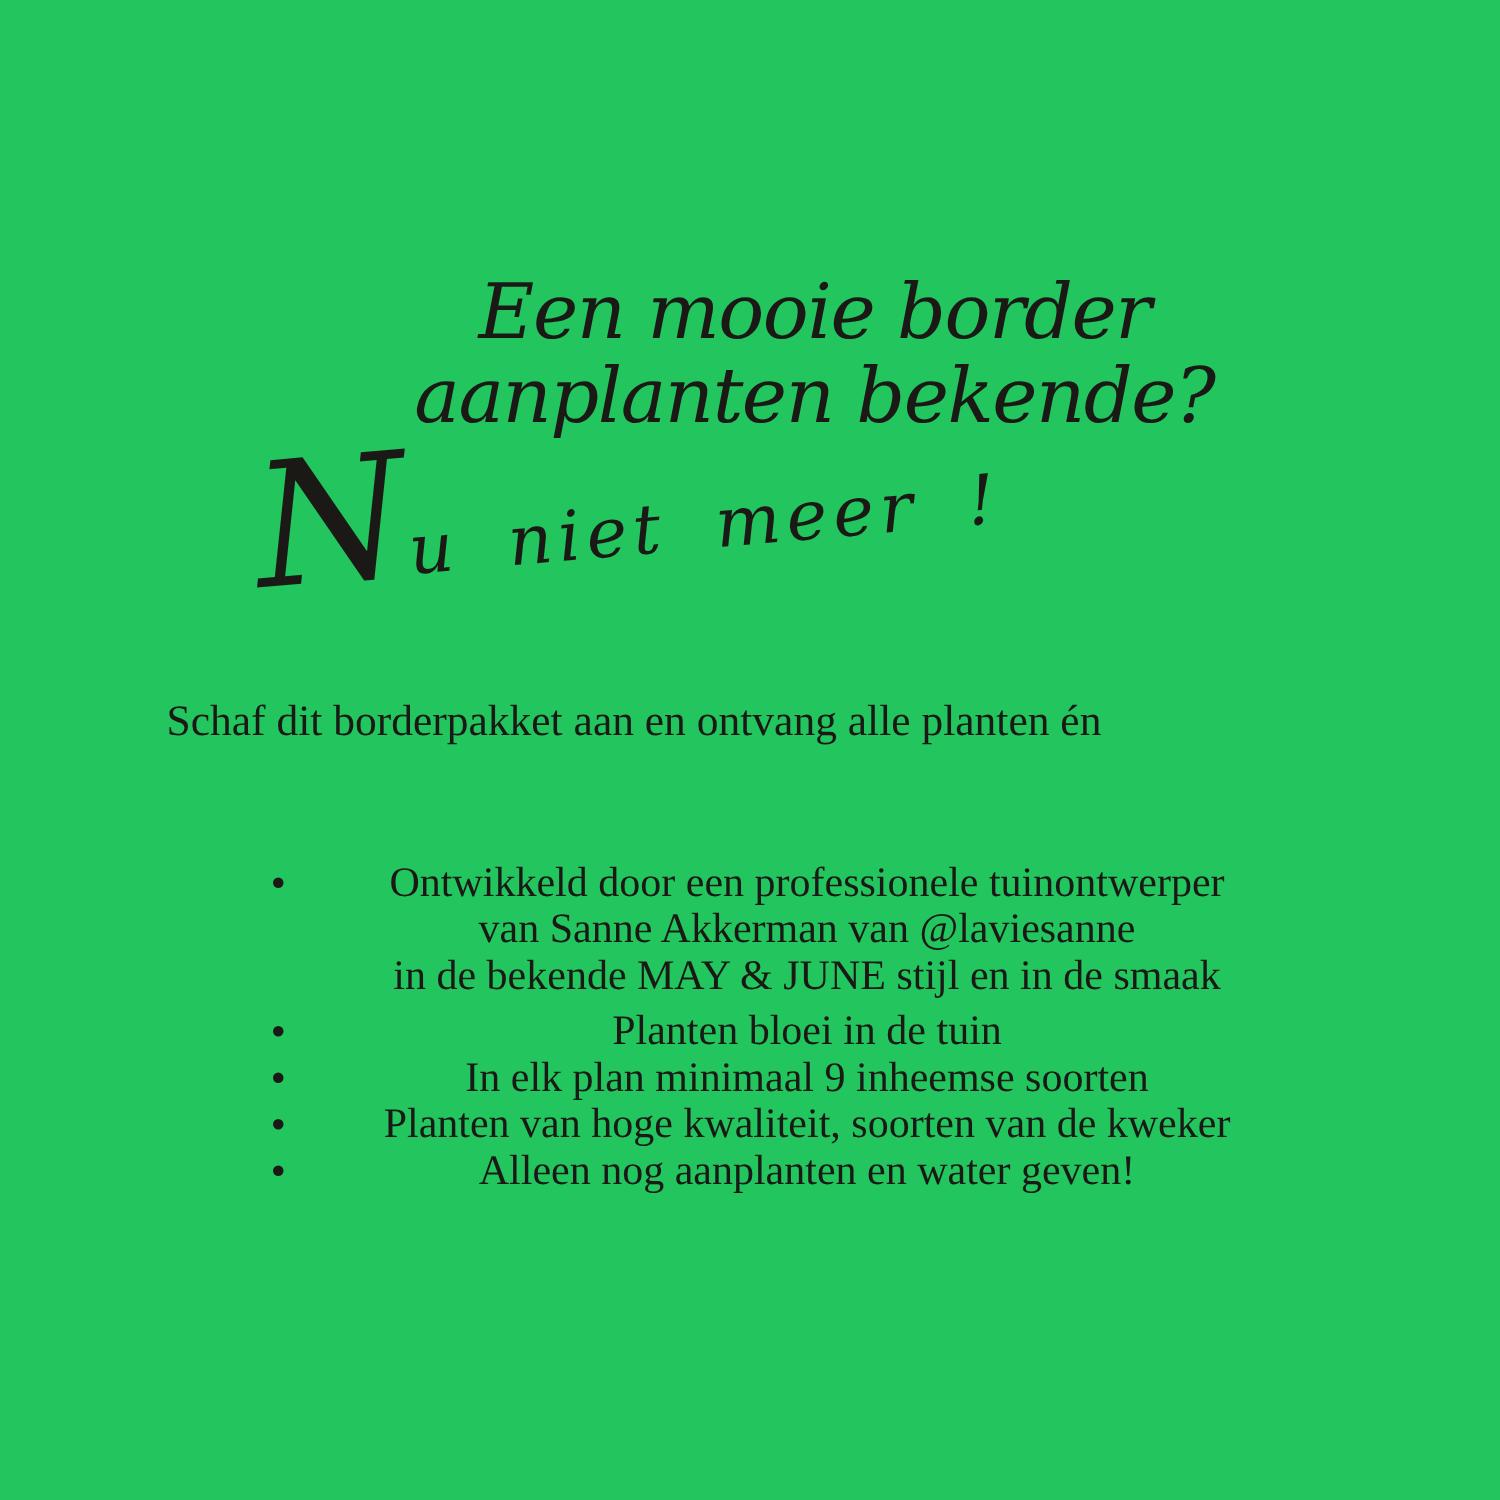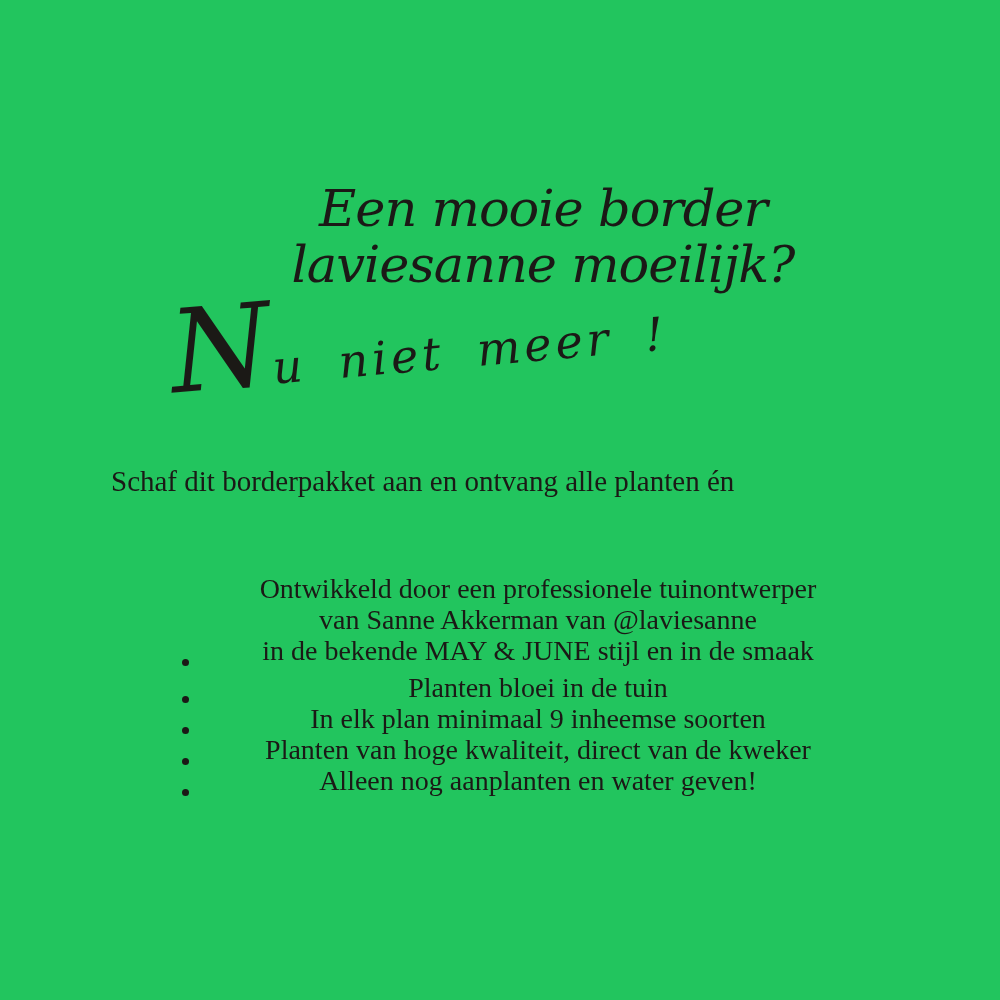--- a/index.html
+++ b/index.html
@@ -61,21 +61,21 @@
   .bullet-list {
     position: absolute;
     top: 573px;
     left: 168px;
     width: 700px;
     font-size: 28px;
     line-height: 31px;
   }
   .bullet-item {
     display: flex;
-    align-items: flex-end;
+    align-items: flex-start;
   }
   .bullet-item.first {
     margin-bottom: 6px;
   }
   .bullet-marker {
     flex: 0 0 40px;
     display: flex;
     justify-content: flex-start;
     padding-left: 14px;
     box-sizing: border-box;
@@ -91,21 +91,21 @@
     text-align: center;
   }
 </style>
 </head>
 <body>
 
 <div class="canvas" style="background: #22c55e; color: rgb(27, 25, 22); text-decoration: underline;">
 
   <div class="headline">
     <div>Een mooie border</div>
-    <div>laviesanne moeilijk?</div>
+    <div>aanplanten bekende?</div>
   </div>
 
   <div class="script-tagline">Nu niet meer !</div>
 
   <div class="intro">
     <div>Schaf dit borderpakket aan en ontvang alle planten én</div>
   </div>
 
   <div class="bullet-list">
 
@@ -136,21 +136,21 @@
       <div class="bullet-text">
         <div>In elk plan minimaal 9 inheemse soorten</div>
       </div>
     </div>
 
     <div class="bullet-item">
       <div class="bullet-marker">
         <span class="bullet-dot" style="background: rgb(27, 25, 22);"></span>
       </div>
       <div class="bullet-text">
-        <div>Planten van hoge kwaliteit, direct van de kweker</div>
+        <div>Planten van hoge kwaliteit, soorten van de kweker</div>
       </div>
     </div>
 
     <div class="bullet-item">
       <div class="bullet-marker">
         <span class="bullet-dot" style="background: rgb(27, 25, 22);"></span>
       </div>
       <div class="bullet-text">
         <div>Alleen nog aanplanten en water geven!</div>
       </div>

